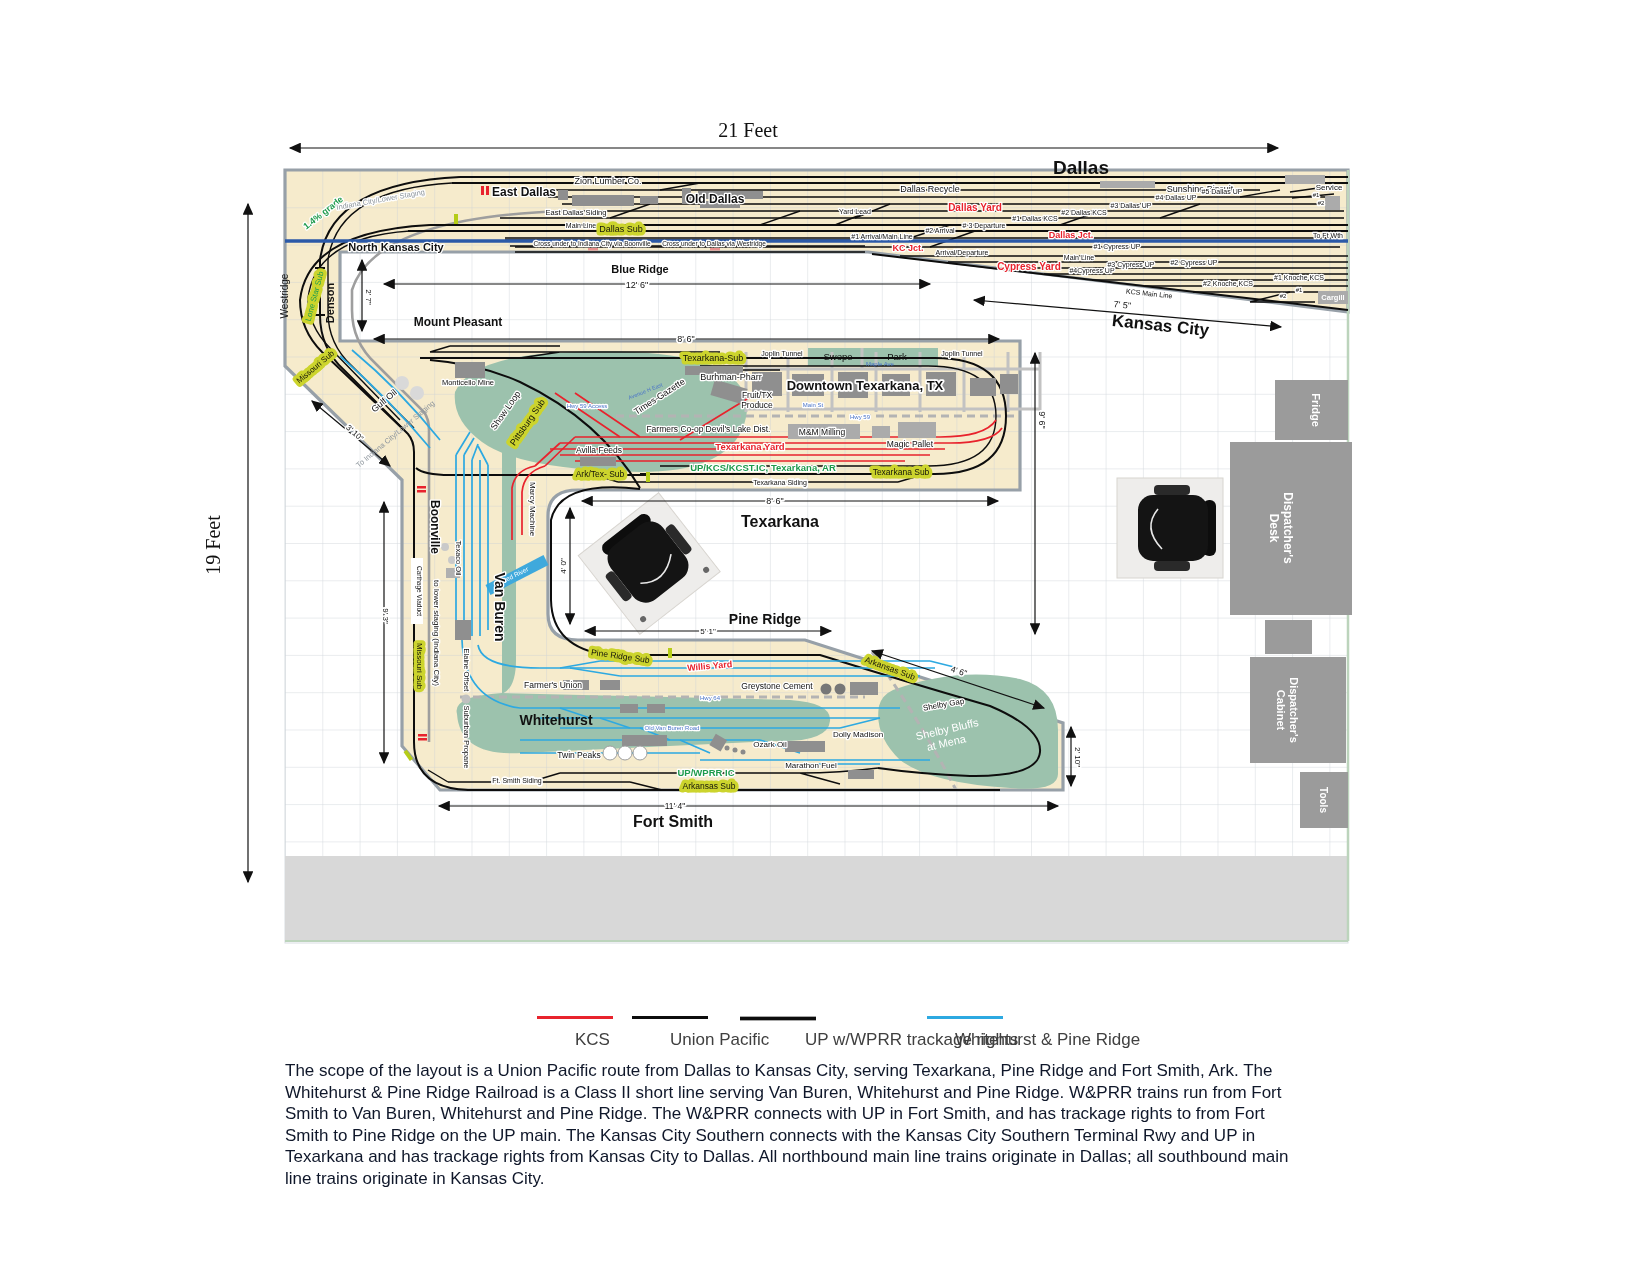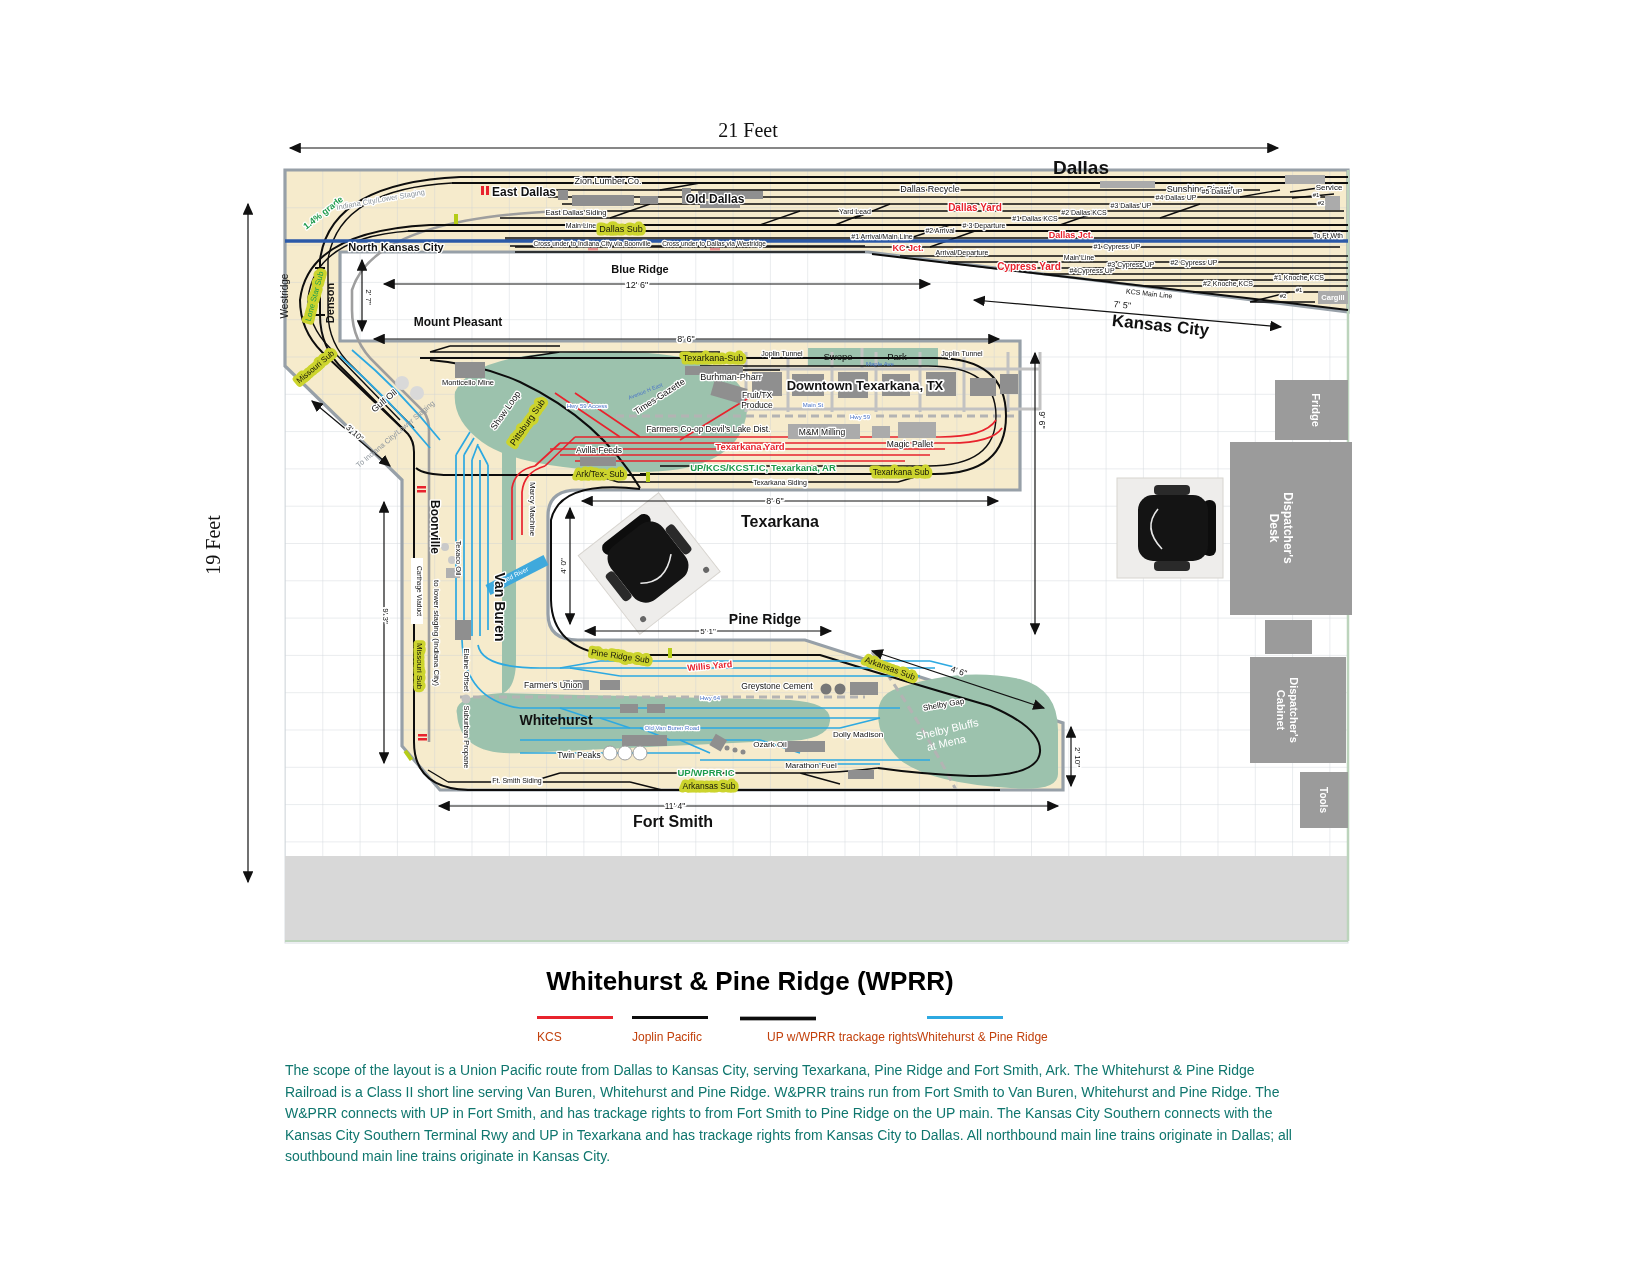--- a/index.html
+++ b/index.html
@@ -17,25 +17,25 @@
   .redt{fill:none;stroke:#e8232d;stroke-width:1.7;}
   .blut{fill:none;stroke:#2da9e1;stroke-width:1.7;}
   .gryt{fill:none;stroke:#9e9e9e;stroke-width:2.6;}
   .road{fill:none;stroke:#c2c2c2;stroke-width:3;}
   .roadD{fill:none;stroke:#b3b3b3;stroke-width:3;stroke-dasharray:8 5;}
   .dim{fill:none;stroke:#111;stroke-width:1.2;}
   .bld{fill:#8f8f8f;}
   .bld2{fill:#ababab;}
   #title{position:absolute;left:400px;top:966px;width:700px;text-align:center;
          font-size:26px;font-weight:bold;color:#000;}
-  .leg{position:absolute;top:1030px;font-size:12px;color:#c2410c;}
+  .leg{position:absolute;top:1030px;font-size:17px;color:#404040;margin-left:38px;}
   .legline{position:absolute;top:1016px;height:3px;width:76px;}
   .legline.dbl{border-top:1.6px solid #a9a9a9;border-bottom:1.6px solid #a9a9a9;height:3px;}
-  #para{position:absolute;left:285px;top:1060px;width:1015px;font-size:14px;
-        line-height:21.5px;color:#0f766e;}
+  #para{position:absolute;left:285px;top:1060px;width:1015px;font-size:17px;
+        line-height:21.5px;color:#0f172a;}
 </style>
 </head>
 <body>
 
 <div id="stage">
 <svg width="1650" height="950" viewBox="0 0 1650 950">
   <defs>
     <pattern id="grid" width="37.3" height="37.3" patternUnits="userSpaceOnUse" patternTransform="translate(285,170)">
       <path d="M37.3,0 L0,0 L0,37.3" fill="none" stroke="#c9cfd6" stroke-width="1"></path>
     </pattern>
@@ -376,27 +376,26 @@
     <text class="grn b halo" font-size="9.5" text-anchor="middle" x="706" y="776">UP/WPRR IC</text>
     <text class="hlY" font-size="8.5" text-anchor="middle" x="709" y="789">Arkansas Sub</text>
     <text class="halo2" font-size="7" text-anchor="middle" x="517" y="783">Ft. Smith Siding</text>
     <text class="halo2" font-size="8" text-anchor="middle" transform="rotate(90 1075 757)" x="1075" y="757">2' 10"</text>
     <text class="halo2" font-size="8.5" text-anchor="middle" x="675" y="809">11' 4"</text>
     <text class="b" font-size="16" text-anchor="middle" x="673" y="827">Fort Smith</text>
   </g>
 </svg>
 
 
-<div id="title">Whitehurst &amp; Pine Ridge (WPRR)</div>
 
 <div>
   <div class="legline" style="left:537px;background:#e8232d"></div>
   <div class="leg" style="left:537px">KCS</div>
   <div class="legline" style="left:632px;background:#0d0d0d"></div>
-  <div class="leg" style="left:632px">Joplin Pacific</div>
+  <div class="leg" style="left:632px">Union Pacific</div>
   <div class="legline dbl" style="left:740px;background:#0d0d0d"></div>
   <div class="leg" style="left:767px">UP w/WPRR trackage rights</div>
   <div class="legline" style="left:927px;background:#2da9e1"></div>
   <div class="leg" style="left:917px">Whitehurst &amp; Pine Ridge</div>
 </div>
 
 <div id="para">The scope of the layout is a Union Pacific route from Dallas to Kansas City, serving Texarkana, Pine Ridge and Fort Smith, Ark. The Whitehurst &amp; Pine Ridge Railroad is a Class II short line serving Van Buren, Whitehurst and Pine Ridge. W&amp;PRR trains run from Fort Smith to Van Buren, Whitehurst and Pine Ridge. The W&amp;PRR connects with UP in Fort Smith, and has trackage rights to from Fort Smith to Pine Ridge on the UP main. The Kansas City Southern connects with the Kansas City Southern Terminal Rwy and UP in Texarkana and has trackage rights from Kansas City to Dallas. All northbound main line trains originate in Dallas; all southbound main line trains originate in Kansas City.</div>
 </div>
 
 </body></html>

